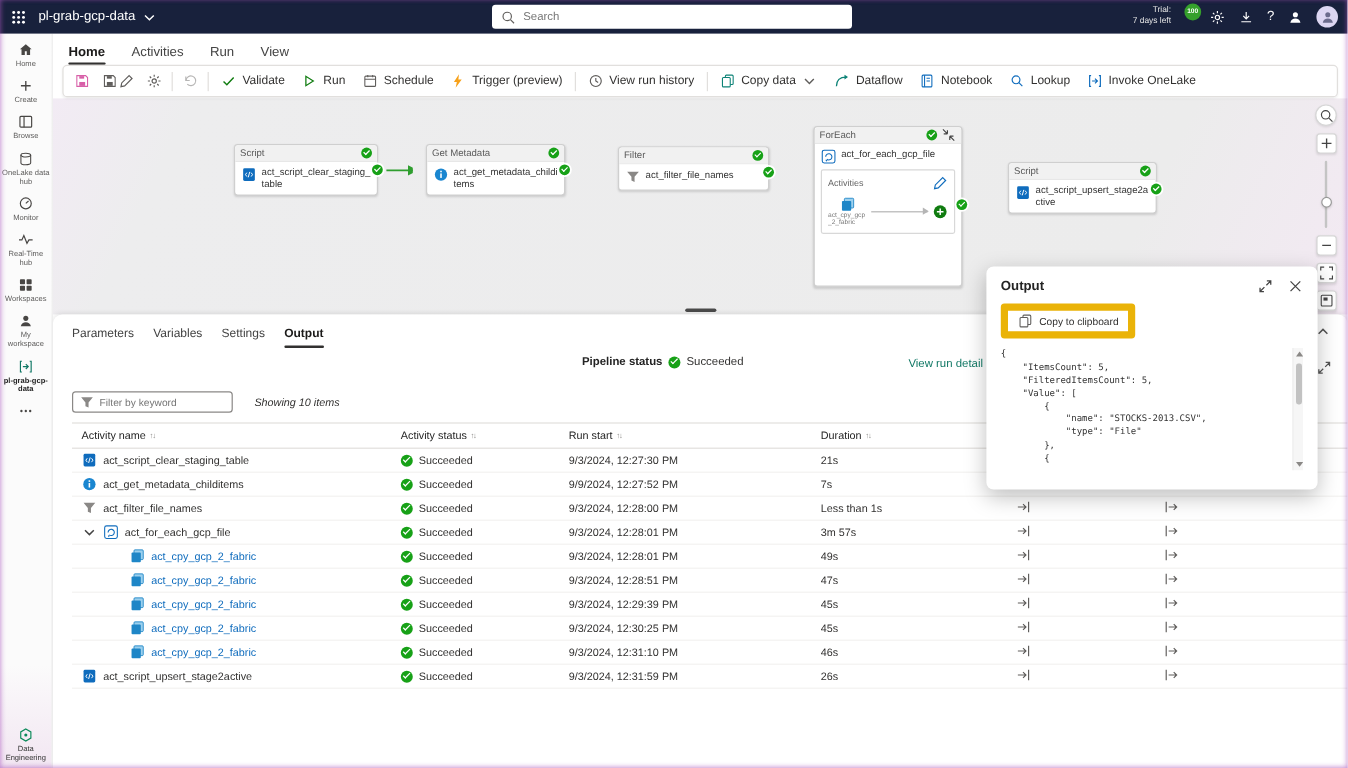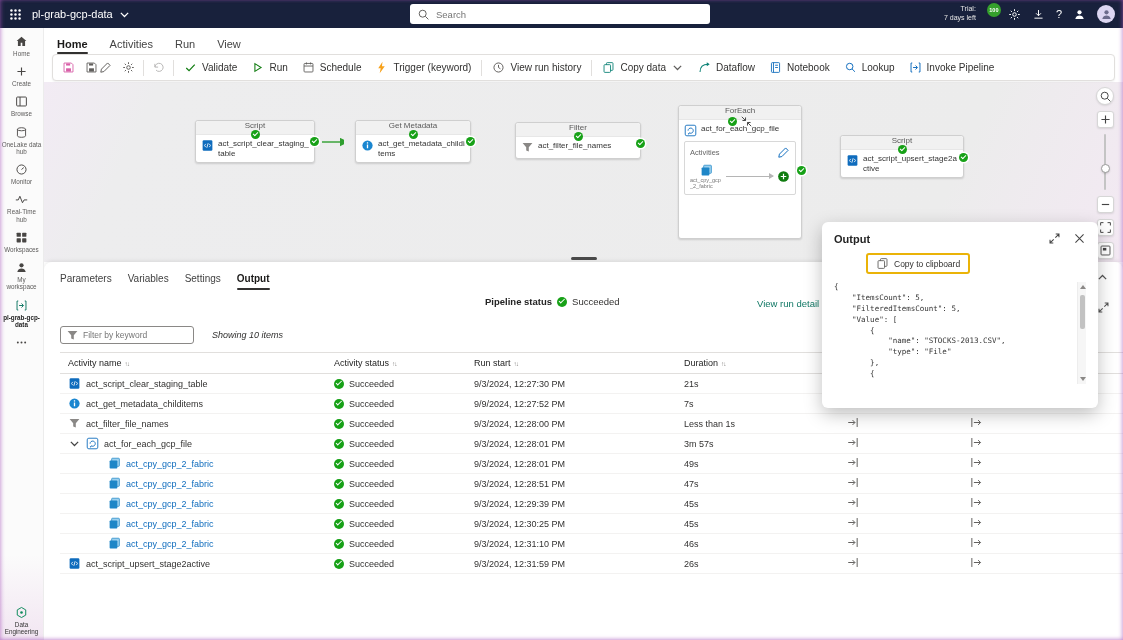--- a/index.html
+++ b/index.html
@@ -48,21 +48,21 @@
   .grayic { color:#605e5c; }
   .greenic { color:#107c10; }
   .tealic { color:#0c8276; }
   .blueic { color:#0f6cbd; }
 
   
   .canvas { position:absolute; left:0; right:0; top:54px; height:180px;
     background:linear-gradient(115deg,#f2ebf4 0%,#ededee 10%,#ececec 82%,#f3e9f3 100%); overflow:hidden; }
   .wires { position:absolute; inset:0; pointer-events:none; }
   .node { position:absolute; background:#fff; border:1px solid #cfcfcf; border-radius:3px; box-shadow:0 1px 2px rgba(0,0,0,.14); z-index:5; }
-  .nhead { height:14px; background:#f1f1f1; border-bottom:1px solid #e7e7e7; border-radius:3px 3px 0 0; display:flex; align-items:center; justify-content:space-between; padding:0 4px; font-size:8px; color:#5a5a5a;flex-direction:column; }
+  .nhead { height:14px; background:#f1f1f1; border-bottom:1px solid #e7e7e7; border-radius:3px 3px 0 0; display:flex; align-items:center; justify-content:space-between; padding:0 4px; font-size:8px; color:#5a5a5a; }
   .nhead .hic { display:flex; align-items:center; gap:3px; }
   .nbody { display:flex; gap:4px; padding:4px 5px; align-items:flex-start; }
   .nname { font-size:8px; line-height:1.2; color:#333; word-break:break-all; }
   .check { display:inline-block; width:10px; height:10px; border-radius:50%; background:#17a117; position:relative; flex:none; }
   .check::after { content:""; position:absolute; left:2.3px; top:2.7px; width:4.6px; height:2.3px; border-left:1.4px solid #fff; border-bottom:1.4px solid #fff; transform:rotate(-45deg); }
   .check.c9 { width:9px; height:9px; }
   .check.c9::after{ left:2px; top:2.4px; width:4px; height:2px; }
   .port { position:absolute; z-index:6; box-shadow:0 0 0 1.5px #fff; }
   .acts { margin:2px 5px 6px 5px; border:1px solid #d8d8d8; border-radius:2px; background:#fff; padding:4px 5px; }
   .acts-head { display:flex; align-items:center; justify-content:space-between; font-size:7.5px; color:#666; }
@@ -109,21 +109,21 @@
   .rname { color:#323130; }
   .rname.link { color:#0f6cbd; cursor:pointer; }
   .iobtn { color:#605e5c; display:inline-flex; }
   .chev { display:inline-flex; color:#444; }
 
   
   .outpanel { position:absolute; left:822px; top:222px; width:276px; height:186px; background:#fff; border-radius:6px; box-shadow:0 6px 18px rgba(0,0,0,.25); z-index:400; padding:10px 12px; }
   .op-head { display:flex; align-items:center; justify-content:space-between; }
   .op-title { font-size:11px; font-weight:bold; color:#242424; }
   .op-icons { display:flex; gap:12px; color:#444; }
-  .op-copy { margin-top:8px; display:inline-flex; align-items:center; gap:5px; border:2px solid #eab308; border-radius:3px; padding:2px 8px; font-size:8.5px; color:#323130; background:#fff;margin-left:32px; }
+  .op-copy { margin-top:8px; display:inline-flex; align-items:center; gap:5px; border:6px solid #eab308; border-radius:3px; padding:2px 8px; font-size:8.5px; color:#323130; background:#fff; }
   .op-json { position:relative; margin-top:8px; height:102px; overflow:hidden; }
   .op-json pre { font-family:"DejaVu Sans Mono",monospace; font-size:7.5px; line-height:1.45; color:#333; white-space:pre; }
   .jscroll { position:absolute; right:0; top:0; bottom:0; width:9px; background:#f6f6f6; border-left:1px solid #ededed; }
   .jthumb { position:absolute; top:13px; left:1.5px; width:5px; height:34px; background:#c2c2c2; border-radius:2px; }
   .jarr { position:absolute; left:1.5px; width:0; height:0; border-left:3px solid transparent; border-right:3px solid transparent; }
   .jarr.up { top:3px; border-bottom:4px solid #8a8886; }
   .jarr.dn { bottom:3px; border-top:4px solid #8a8886; }
 </style>
 </head>
 <body>
@@ -483,21 +483,21 @@
     <div class="tbtn">
         <svg class="ic grayic">
           <use href="#i-cal"></use>
         </svg>
         <span>Schedule</span>
       </div>
     <div class="tbtn">
         <svg class="ic" style="color:#f7a11a">
           <use href="#i-bolt"></use>
         </svg>
-        <span>Trigger (keyword)</span>
+        <span>Trigger (preview)</span>
       </div>
     <div class="tdiv"></div>
     <div class="tbtn">
         <svg class="ic grayic">
           <use href="#i-clock"></use>
         </svg>
         <span>View run history</span>
       </div>
     <div class="tdiv"></div>
     <div class="tbtn">
@@ -524,21 +524,21 @@
     <div class="tbtn">
         <svg class="ic blueic">
           <use href="#i-lookup"></use>
         </svg>
         <span>Lookup</span>
       </div>
     <div class="tbtn">
         <svg class="ic blueic">
           <use href="#i-pipe"></use>
         </svg>
-        <span>Invoke Pipeline</span>
+        <span>Invoke OneLake</span>
       </div>
   </div>
 
   <div class="canvas">
     <svg class="wires">
       <defs>
           <marker id="arr" markerWidth="7" markerHeight="7" refX="5" refY="3" orient="auto">
             <path d="M0 0L6 3L0 6z" fill="#2f9e2f"></path>
           </marker>
         </defs>

